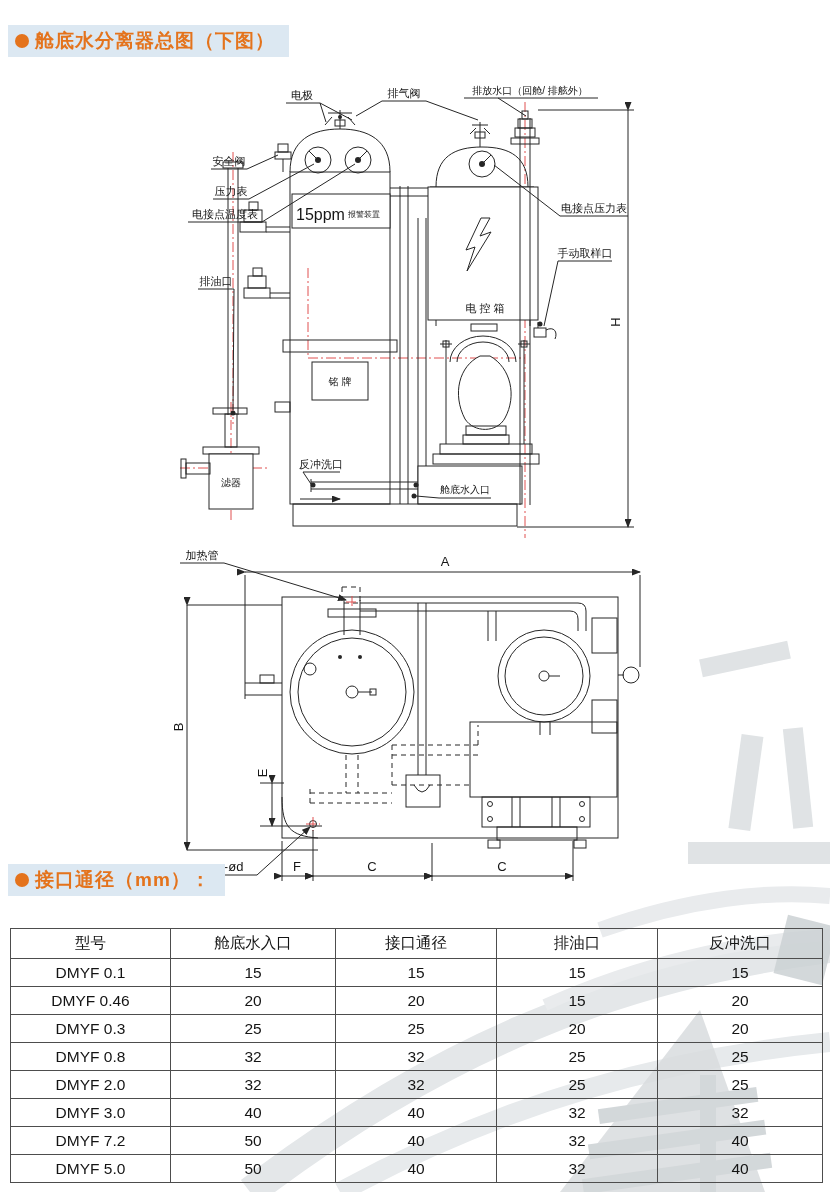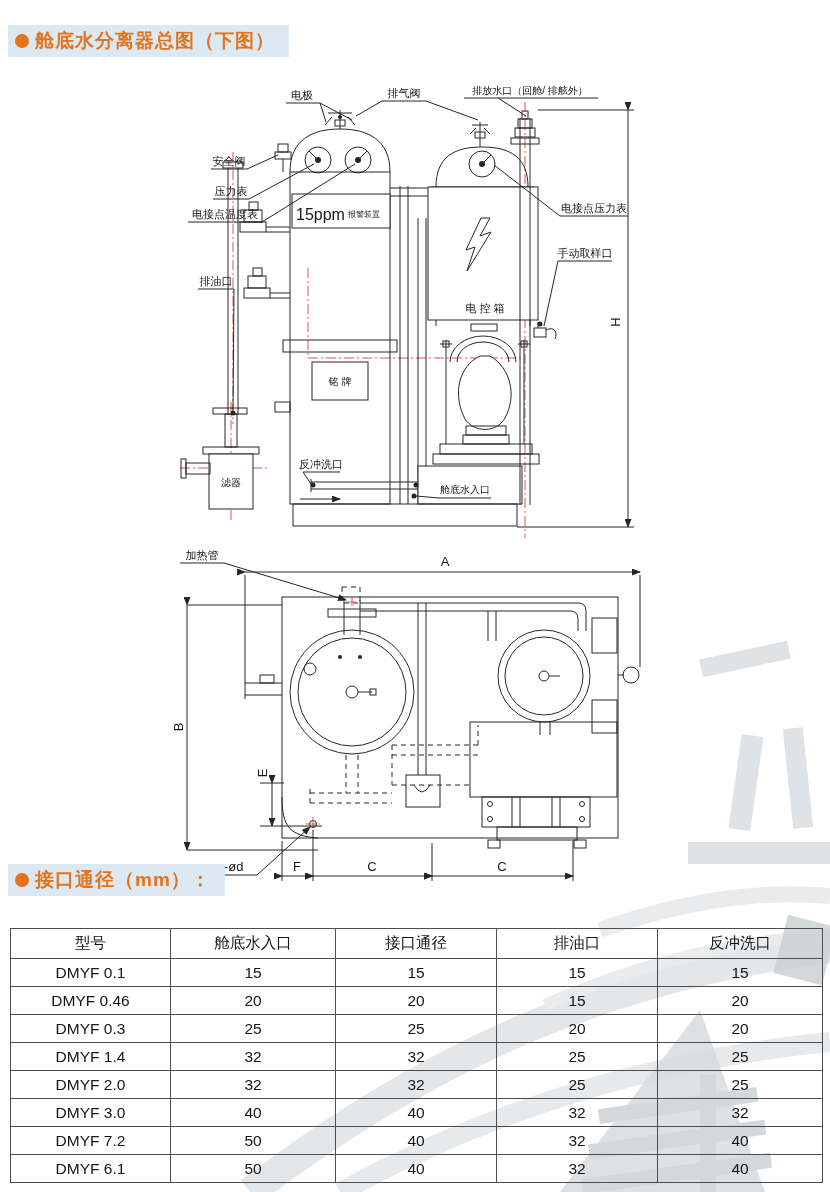--- a/index.html
+++ b/index.html
@@ -366,21 +366,21 @@
               <td>20</td>
             </tr>
             <tr>
               <td>DMYF 0.3</td>
               <td>25</td>
               <td>25</td>
               <td>20</td>
               <td>20</td>
             </tr>
             <tr>
-              <td>DMYF 1.4</td>
+              <td>DMYF 0.8</td>
               <td>32</td>
               <td>32</td>
               <td>25</td>
               <td>25</td>
             </tr>
             <tr>
               <td>DMYF 2.0</td>
               <td>32</td>
               <td>32</td>
               <td>25</td>
@@ -394,21 +394,21 @@
               <td>32</td>
             </tr>
             <tr>
               <td>DMYF 7.2</td>
               <td>50</td>
               <td>40</td>
               <td>32</td>
               <td>40</td>
             </tr>
             <tr>
-              <td>DMYF 6.1</td>
+              <td>DMYF 5.0</td>
               <td>50</td>
               <td>40</td>
               <td>32</td>
               <td>40</td>
             </tr>
           </tbody>
       </table>
     </div>
 
   </div>

